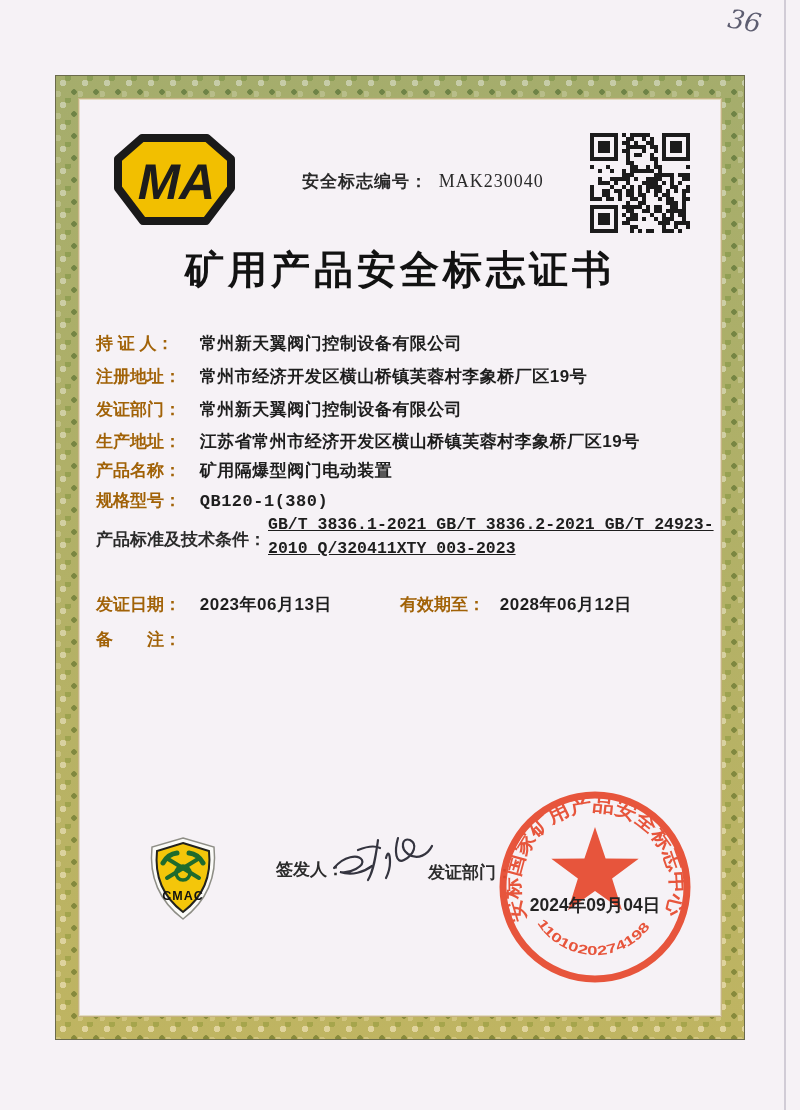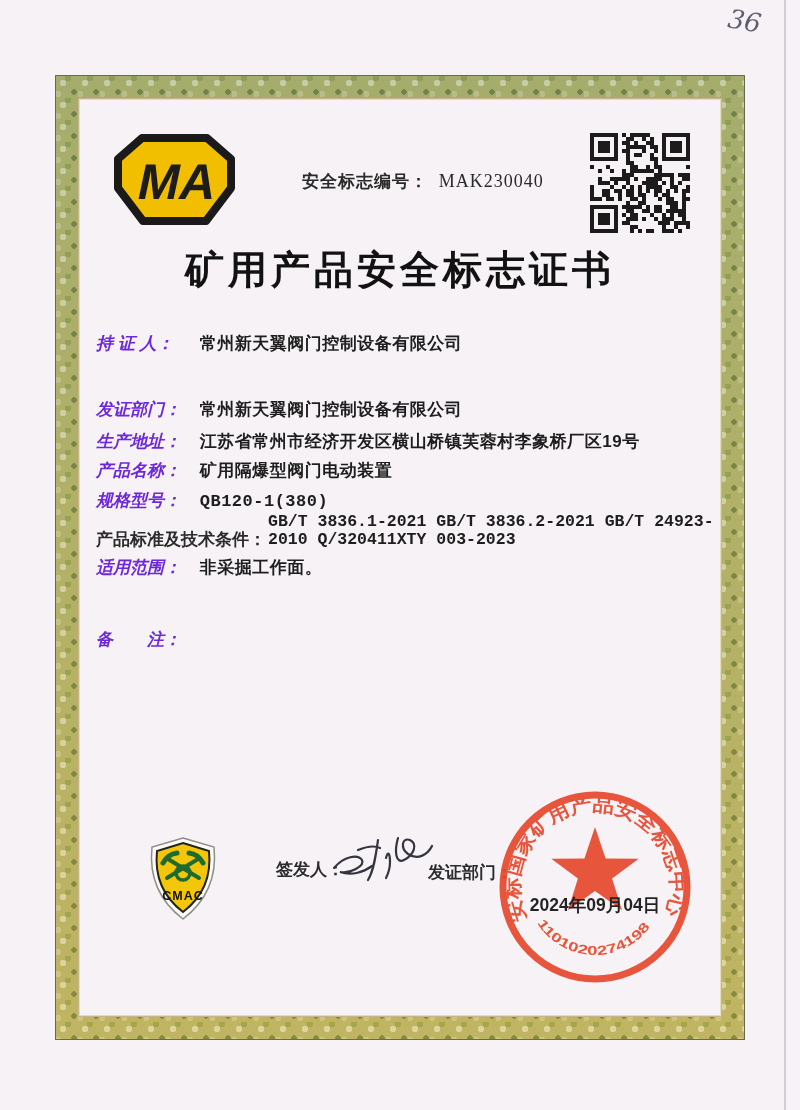--- a/index.html
+++ b/index.html
@@ -21,24 +21,24 @@
   
   .ma-logo{position:absolute;left:112px;top:132px;}
   .certno{position:absolute;left:302px;top:170px;font-size:17px;color:#2a2a2a;}
   .certno .lbl{font-weight:bold;letter-spacing:1px;margin-top:48px;}
   .certno .val{font-family:"Liberation Serif",serif;font-size:18px;letter-spacing:1px;margin-left:6px;text-align:right;}
   .qr{position:absolute;left:590px;top:133px;width:100px;height:100px;}
   .title{position:absolute;left:0;top:243px;width:100%;text-align:center;font-family:"Liberation Serif",serif;
          font-size:39px;font-weight:bold;color:#121212;letter-spacing:4px;}
   
   .row{position:absolute;left:96px;font-size:17px;color:#222;}
-  .flabel{display:inline-block;width:99px;font-weight:bold;white-space:pre;color:#6d28d9;font-style:italic;}
+  .flabel{display:inline-block;width:99px;font-weight:bold;white-space:pre;color:#a16207;}
   .fvalue{font-weight:bold;color:#1e1e1e;letter-spacing:.5px;}
   .std-label{position:absolute;left:96px;top:528px;font-size:17px;font-weight:bold;white-space:pre;color:#2b2b2b;}
-  .std-value{position:absolute;left:268px;top:513px;width:450px;font-size:16.5px;font-weight:bold;color:#1e1e1e;line-height:18px;font-family:"Liberation Mono",monospace;}
+  .std-value{position:absolute;left:268px;top:513px;width:450px;font-size:16.5px;font-weight:bold;color:#1e1e1e;line-height:24px;font-family:"Liberation Mono",monospace;text-decoration:underline;}
   .spec-font{font-family:"Liberation Mono",monospace;}
   
   .statement{position:absolute;left:85px;top:722px;width:634px;font-size:16.5px;font-weight:bold;color:#141414;
              line-height:21.5px;text-indent:2.2em;text-align:justify;letter-spacing:.4px;}
   
   .badge{position:absolute;left:146px;top:836px;}
   .signer{position:absolute;left:276px;top:858px;font-size:17px;font-weight:bold;color:#2b2b2b;}
   .issuer{position:absolute;left:428px;top:861px;font-size:17px;font-weight:bold;color:#2b2b2b;}
   .signature{position:absolute;left:328px;top:828px;}
   .stamp{position:absolute;left:495px;top:785px;opacity:.93;}
@@ -292,43 +292,51 @@
         <rect x="8" y="80" width="12" height="12" fill="#1c1c1c"></rect>
       </svg>
   </div>
 
   <div class="title">矿用产品安全标志证书</div>
 
   <div class="row" style="top:332px">
     <span class="flabel">持 证 人：</span>
     <span class="fvalue">常州新天翼阀门控制设备有限公司</span>
   </div>
+  <div class="row" style="top:365px">
+    <span class="flabel">注册地址：</span>
+    <span class="fvalue">常州市经济开发区横山桥镇芙蓉村李象桥厂区19号</span>
+  </div>
   <div class="row" style="top:398px">
     <span class="flabel">发证部门：</span>
     <span class="fvalue">常州新天翼阀门控制设备有限公司</span>
   </div>
   <div class="row" style="top:430px">
     <span class="flabel">生产地址：</span>
     <span class="fvalue">江苏省常州市经济开发区横山桥镇芙蓉村李象桥厂区19号</span>
   </div>
   <div class="row" style="top:459px">
     <span class="flabel">产品名称：</span>
     <span class="fvalue">矿用隔爆型阀门电动装置</span>
   </div>
   <div class="row" style="top:489px">
     <span class="flabel">规格型号：</span>
     <span class="fvalue spec-font">QB120-1(380)</span>
   </div>
   <div class="std-label">产品标准及技术条件：</div>
   <div class="std-value">GB/T 3836.1-2021 GB/T 3836.2-2021 GB/T 24923-2010 Q/320411XTY 003-2023</div>
-  <div class="row" style="top:556px">
-    <span class="flabel">适用范围：</span>
-    <span class="fvalue">非采掘工作面。</span>
-  </div>
-
+
+  <div class="row" style="top:593px">
+    <span class="flabel">发证日期：</span>
+    <span class="fvalue">2023年06月13日</span>
+  </div>
+  <div class="row" style="left:400px;top:593px">
+    <span class="flabel" style="width:95px">有效期至：</span>
+    <span class="fvalue">2028年06月12日</span>
+  </div>
 
   <div class="row" style="top:628px">
     <span class="flabel" style="width:auto">备　　注：</span>
   </div>
 
 
   <div class="badge">
     <svg width="74" height="86" viewBox="0 0 74 86">
       <path d="M37,2 L68,11 C71,40 62,64 37,83 C12,64 3,40 6,11 Z" fill="#fbfbf8" stroke="#8e8e86" stroke-width="1.5"></path>
       <path d="M37,7 L63,15 C65.5,39 58,60 37,76 C16,60 8.5,39 11,15 Z" fill="#f4c60a" stroke="#23231e" stroke-width="2"></path>

